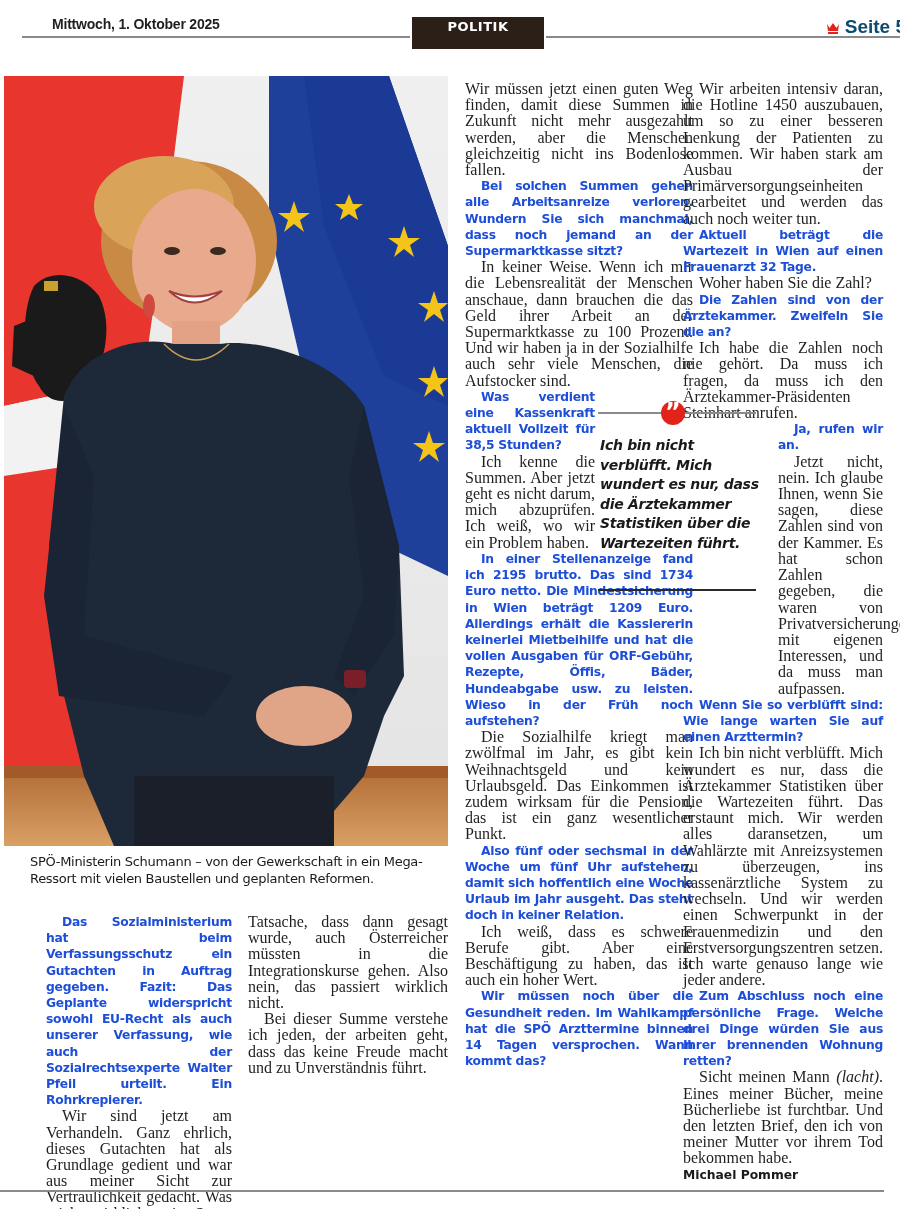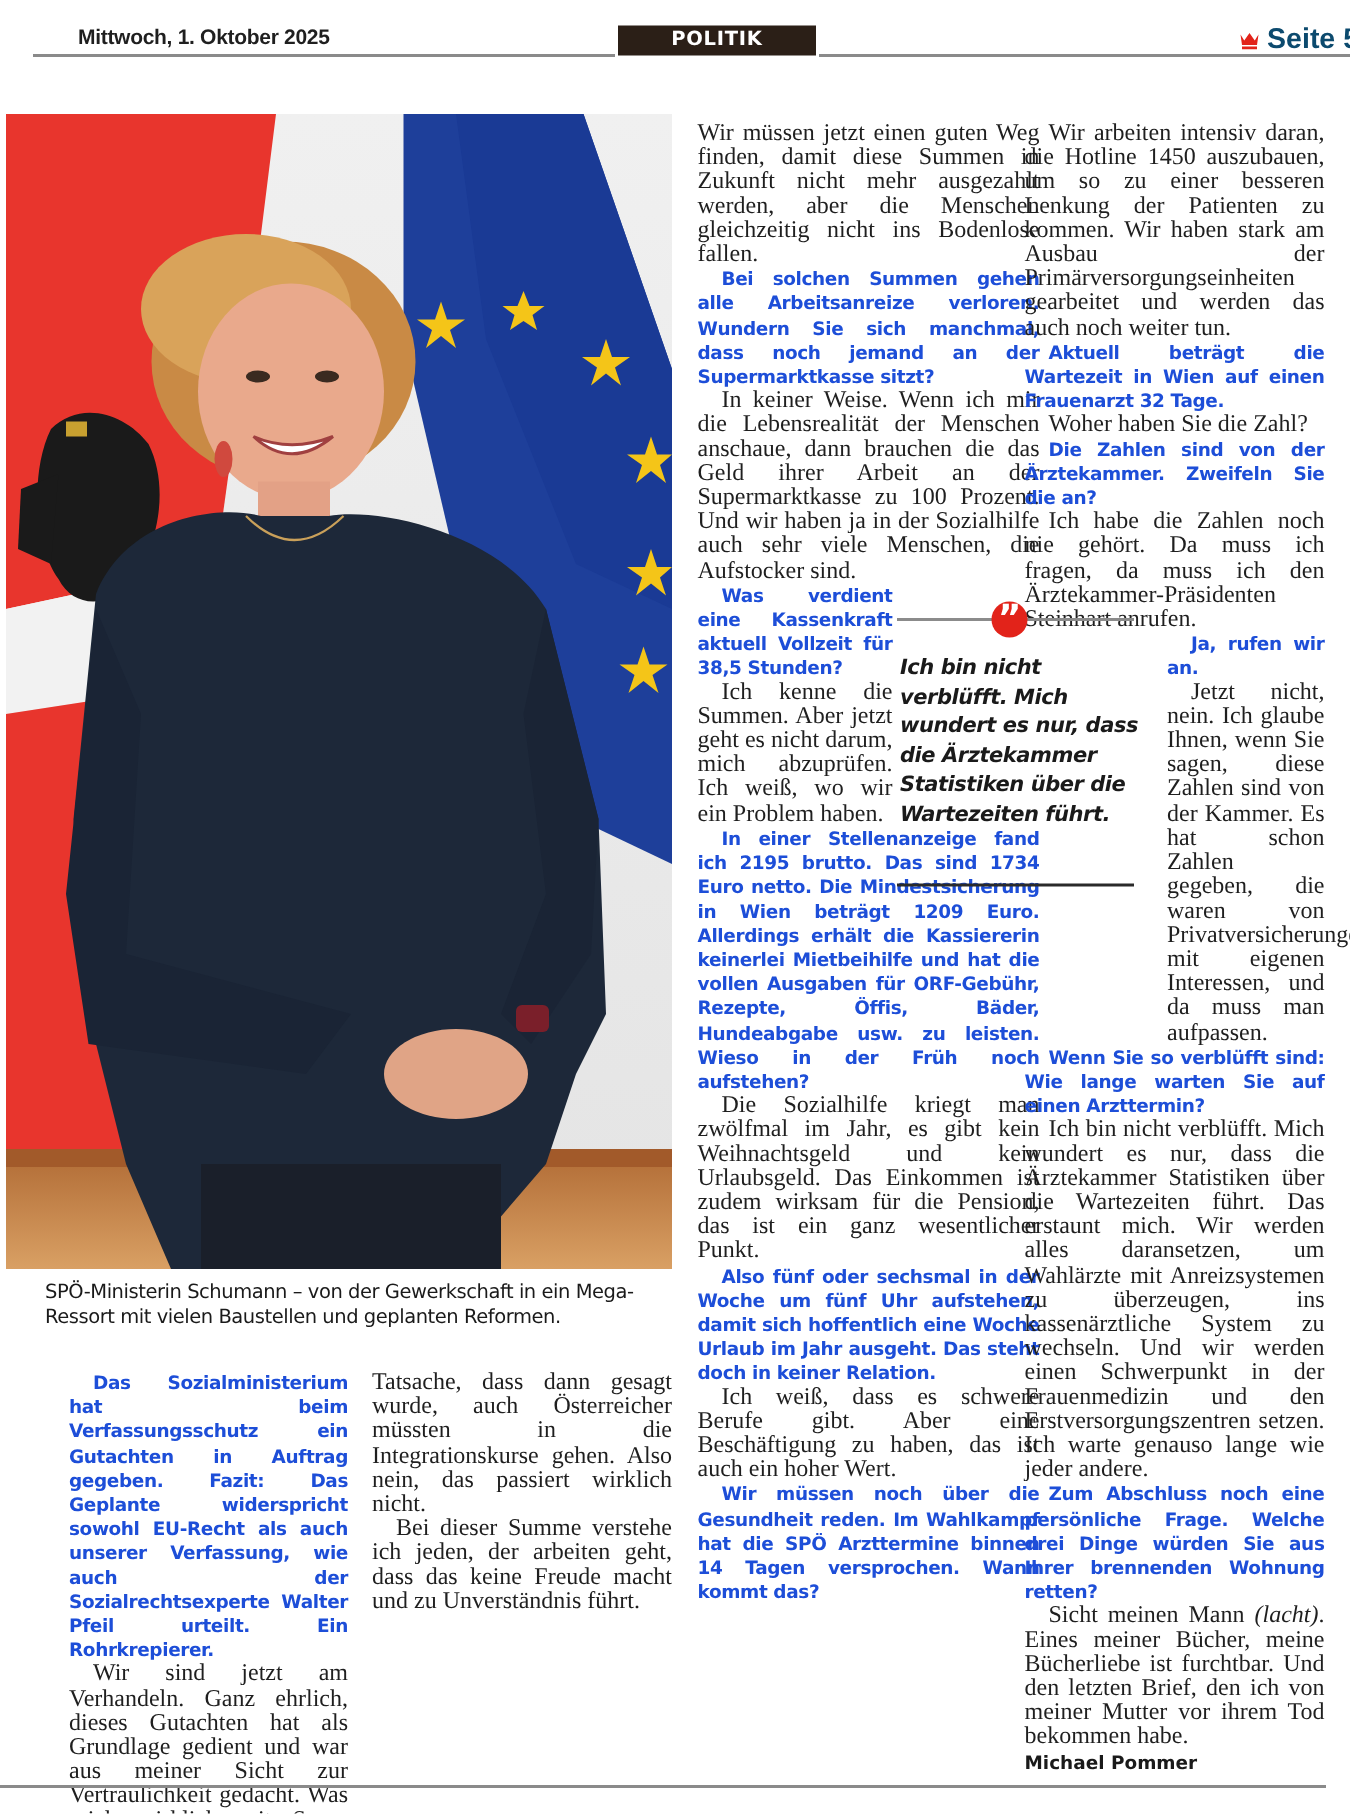--- a/index.html
+++ b/index.html
@@ -3,21 +3,21 @@
 <meta charset="utf-8">
 <style>
   * { box-sizing: border-box; margin: 0; padding: 0; }
   html, body { width: 900px; height: 1209px; background: #ffffff; overflow: hidden; }
   body { position: relative; color: #1a1a1a; }
 
   .header { position: absolute; left: 0; top: 0; width: 900px; height: 40px; margin-left: 22px; }
   .hdr-date { position: absolute; left: 30px; top: 16px; font-family: "Liberation Sans", sans-serif; font-size: 14px; font-weight: bold; color: #1f1f1f; letter-spacing: -0.2px; }
   .hdr-line-left { position: absolute; left: 0; top: 36px; width: 388px; height: 2px; background: #8a8a8a; }
   .hdr-line-right { position: absolute; left: 524px; top: 36px; width: 360px; height: 2px; background: #8a8a8a; }
-  .hdr-section { position: absolute; left: 390px; top: 17px; width: 132px; height: 20px; background: #2b1f17; color: #fff; font-family: "DejaVu Sans", sans-serif; font-weight: bold; font-size: 13px; text-align: center; line-height: 20px; letter-spacing: 0.5px; }
+  .hdr-section { position: absolute; left: 390px; top: 17px; width: 132px; height: 32px; background: #2b1f17; color: #fff; font-family: "DejaVu Sans", sans-serif; font-weight: bold; font-size: 13px; text-align: center; line-height: 20px; letter-spacing: 0.5px; }
   .hdr-page { position: absolute; right: 16px; top: 16px; font-family: "Liberation Sans", sans-serif; font-size: 19px; font-weight: bold; color: #0c4a6e; }
   .crown { display: inline-block; vertical-align: -1px; margin-right: 5px; }
 
   .photo { position: absolute; left: 4px; top: 76px; width: 444px; height: 770px; overflow: hidden; background: #ececec; }
   .photo svg { display: block; }
 
   .caption { position: absolute; left: 30px; top: 853px; width: 420px; font-family: "DejaVu Sans", sans-serif; font-size: 13px; line-height: 17px; color: #1a1a1a; letter-spacing: -0.3px; }
 
   .col { position: absolute; font-size: 15px; line-height: 16.2px; text-align: justify; hyphens: manual; }
   .col p { margin: 0; }

